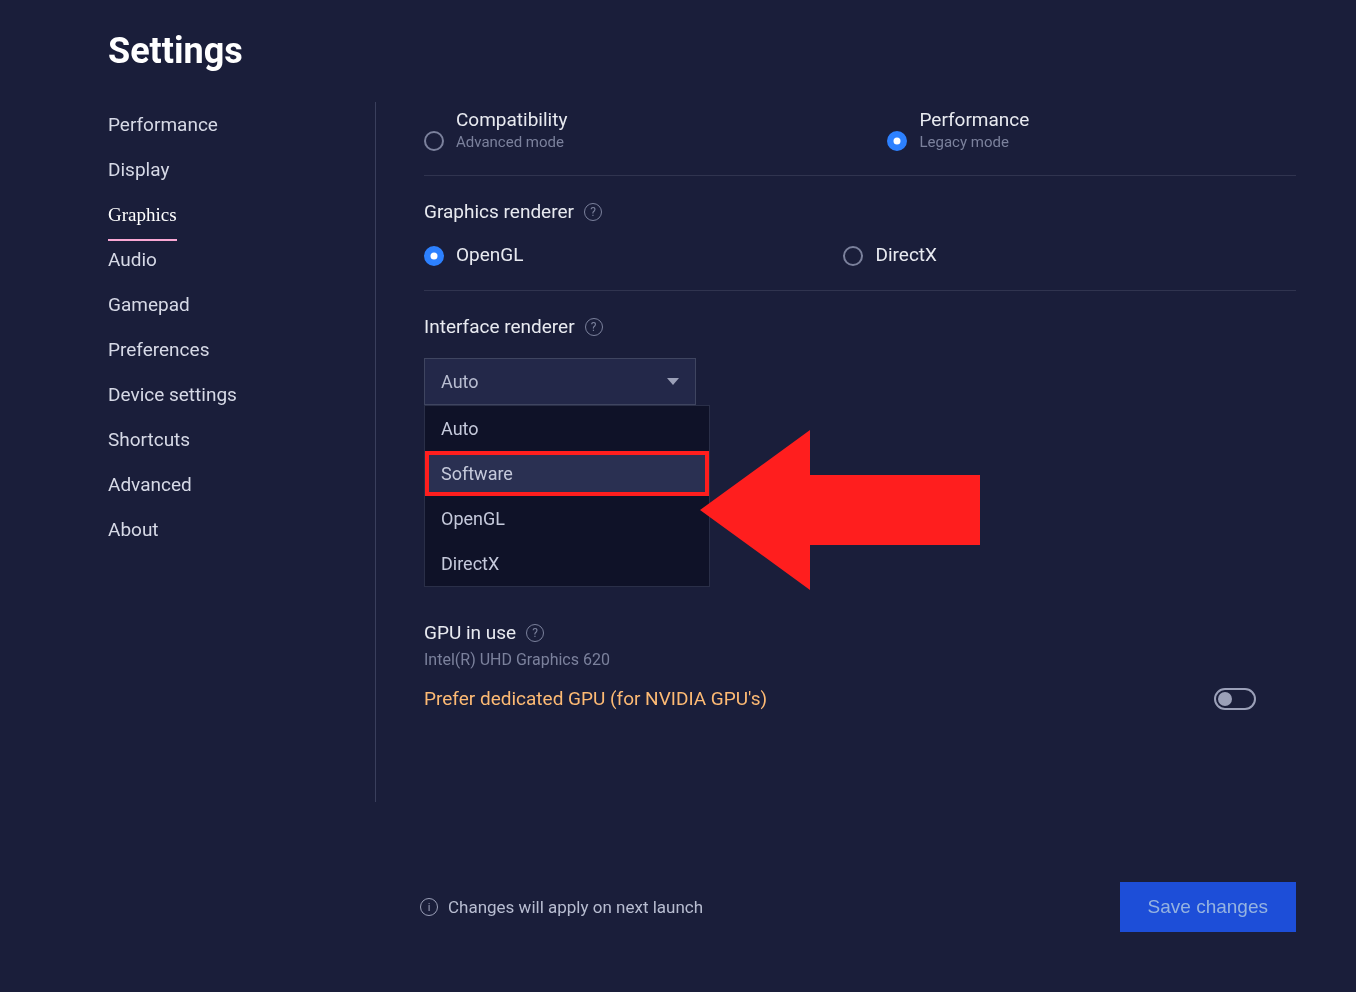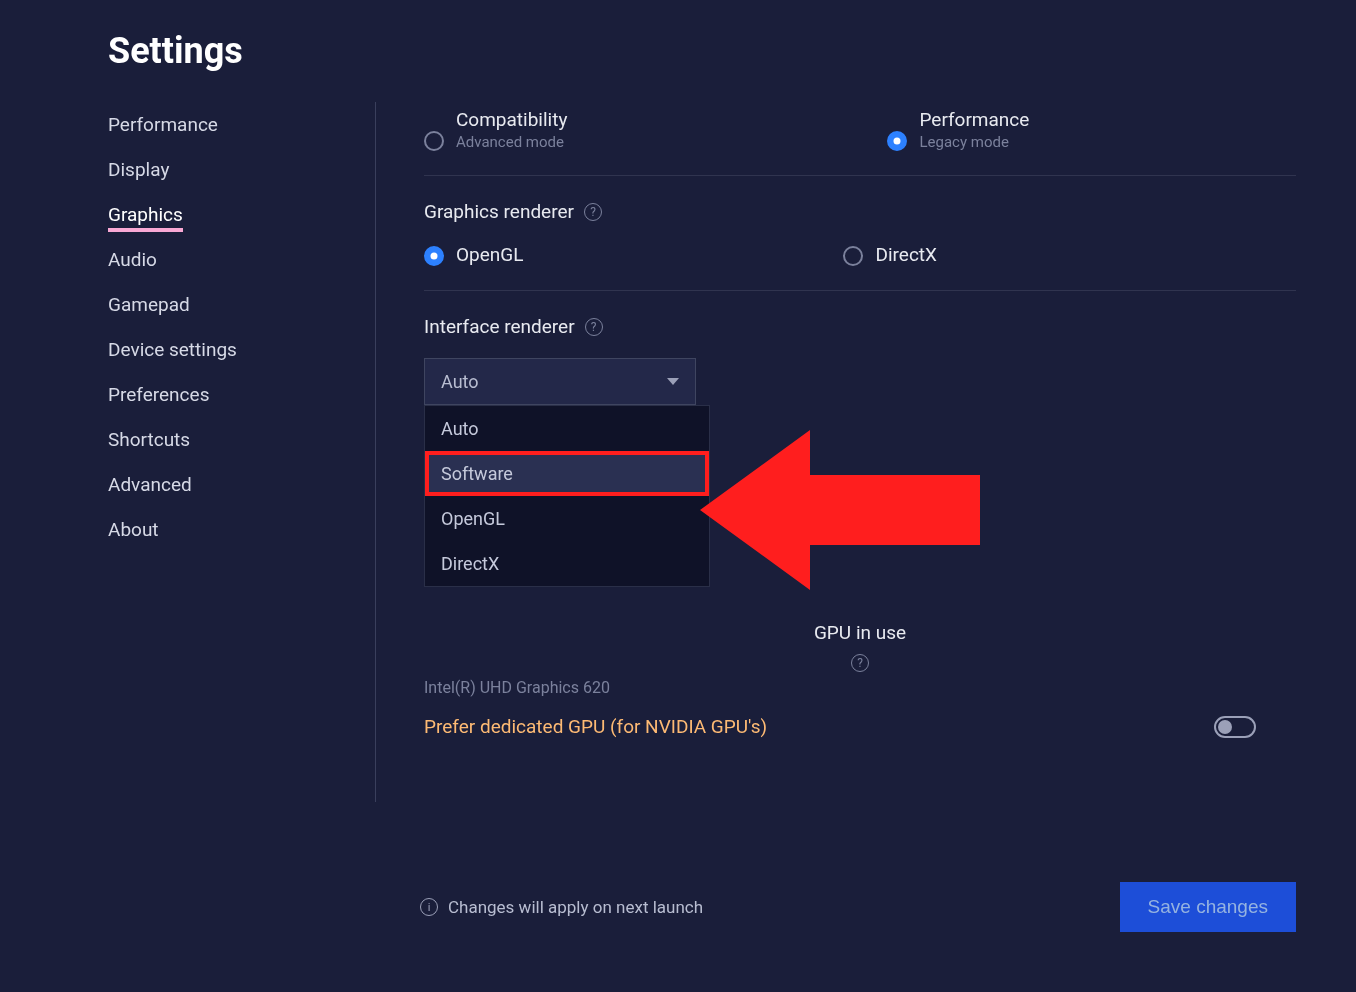--- a/index.html
+++ b/index.html
@@ -31,22 +31,23 @@
   .sidebar-item {
     font-size: 19px;
     color: #d6d9e6;
     padding: 11px 0;
     cursor: pointer;
   }
   .sidebar-item.active {
     color: #fff;
   }
   .sidebar-item.active span {
-    border-bottom: 4px solid #f9a8d4;
-    padding-bottom: 2px;
+    border-bottom: 2px solid #f9a8d4;
+    padding-bottom: 14px;
+    font-family: Liberation Serif, serif;
   }
   .content {
     flex: 1;
     padding: 6px 60px 0 48px;
     position: relative;
   }
   .section {
     border-bottom: 1px solid #30344f;
     padding-bottom: 24px;
     margin-bottom: 24px;
@@ -137,21 +138,21 @@
     font-size: 18px;
     color: #c5c9db;
     cursor: pointer;
   }
   .dropdown-item.highlight {
     background: #2a3052;
     border: 4px solid #ff1e1e;
     padding: 8px 12px;
   }
   .gpu-section { margin-top: 192px; }
-  .gpu-title { font-size: 19px; display:flex; align-items:center; gap:10px;flex-direction:column; }
+  .gpu-title { font-size: 19px; display:flex; align-items:center; gap:10px; }
   .gpu-name { font-size: 16px; color: #7b819c; margin-top: 6px; }
   .prefer-row {
     display: flex;
     justify-content: space-between;
     align-items: center;
     margin-top: 18px;
     padding-right: 40px;
   }
   .prefer-label { font-size: 19px; color: #fdba74; }
   .toggle {
@@ -215,22 +216,22 @@
 
 <h1 class="page-title">Settings</h1>
 
 <div class="layout">
   <nav class="sidebar">
     <div class="sidebar-item"><span>Performance</span></div>
     <div class="sidebar-item"><span>Display</span></div>
     <div class="sidebar-item active"><span>Graphics</span></div>
     <div class="sidebar-item"><span>Audio</span></div>
     <div class="sidebar-item"><span>Gamepad</span></div>
+    <div class="sidebar-item"><span>Preferences</span></div>
     <div class="sidebar-item"><span>Device settings</span></div>
-    <div class="sidebar-item"><span>Preferences</span></div>
     <div class="sidebar-item"><span>Shortcuts</span></div>
     <div class="sidebar-item"><span>Advanced</span></div>
     <div class="sidebar-item"><span>About</span></div>
   </nav>
 
   <main class="content">
 
     <div class="section">
       <div class="radio-row">
         <div class="radio-option">

